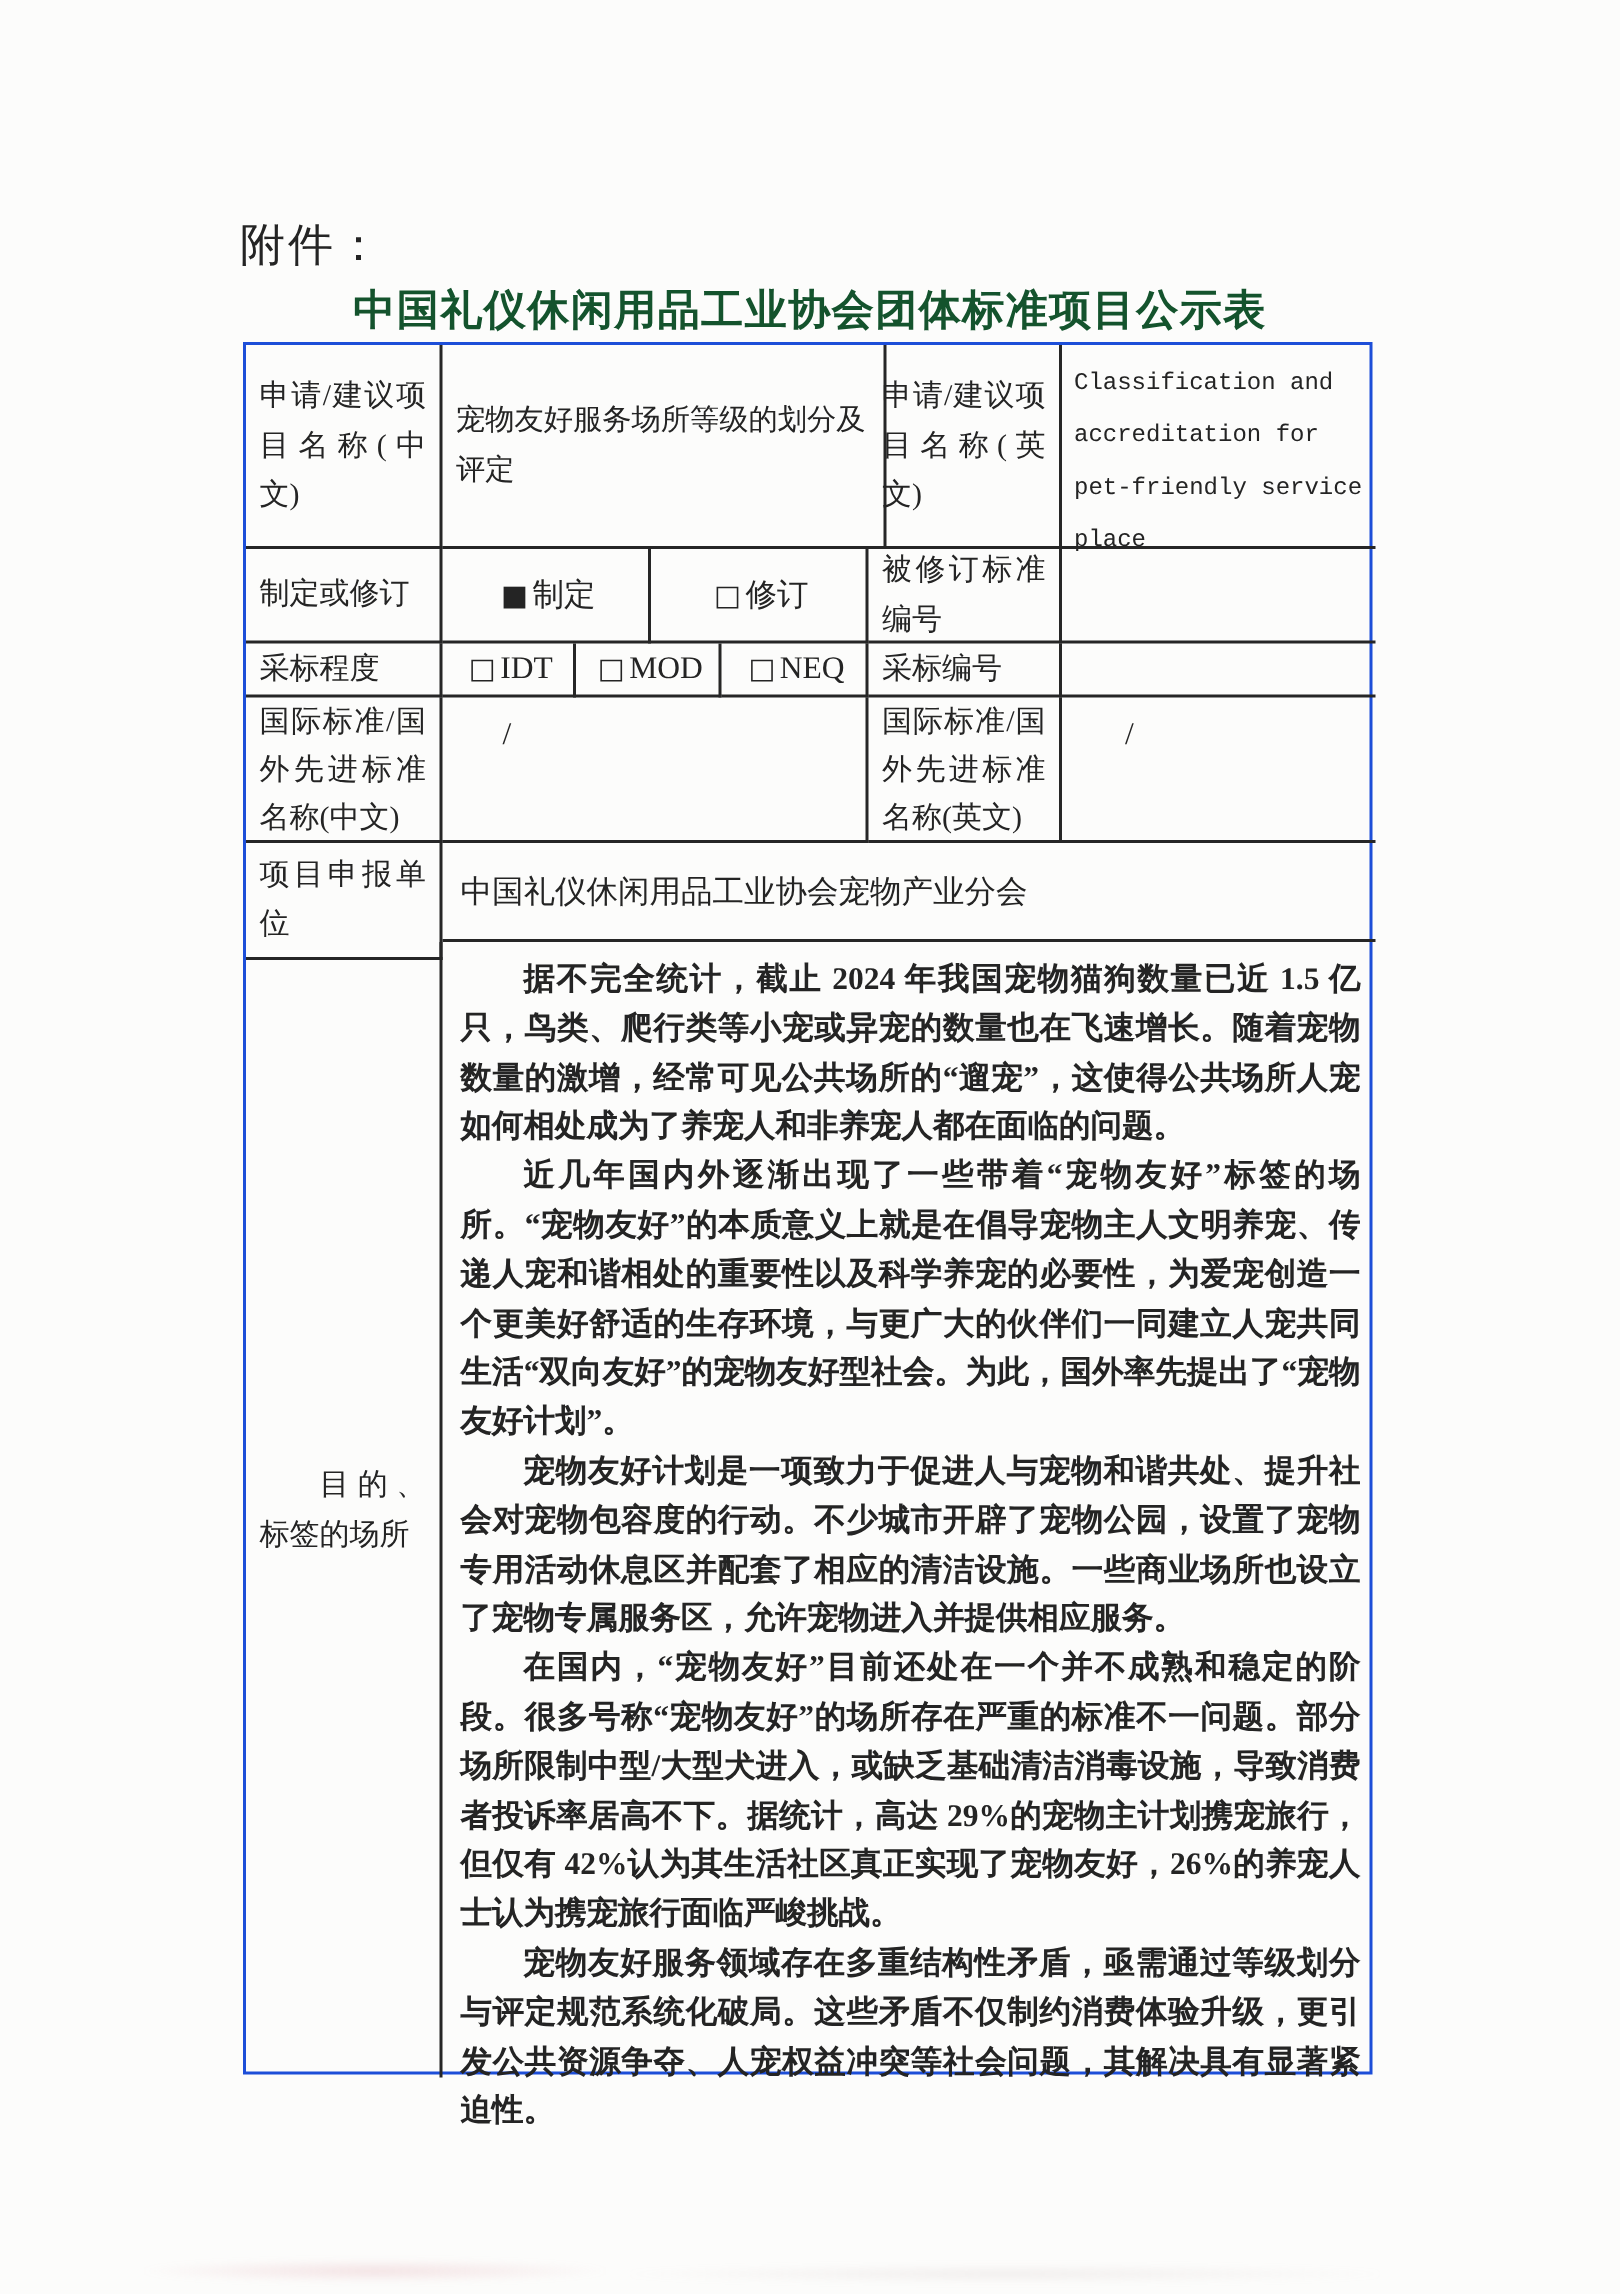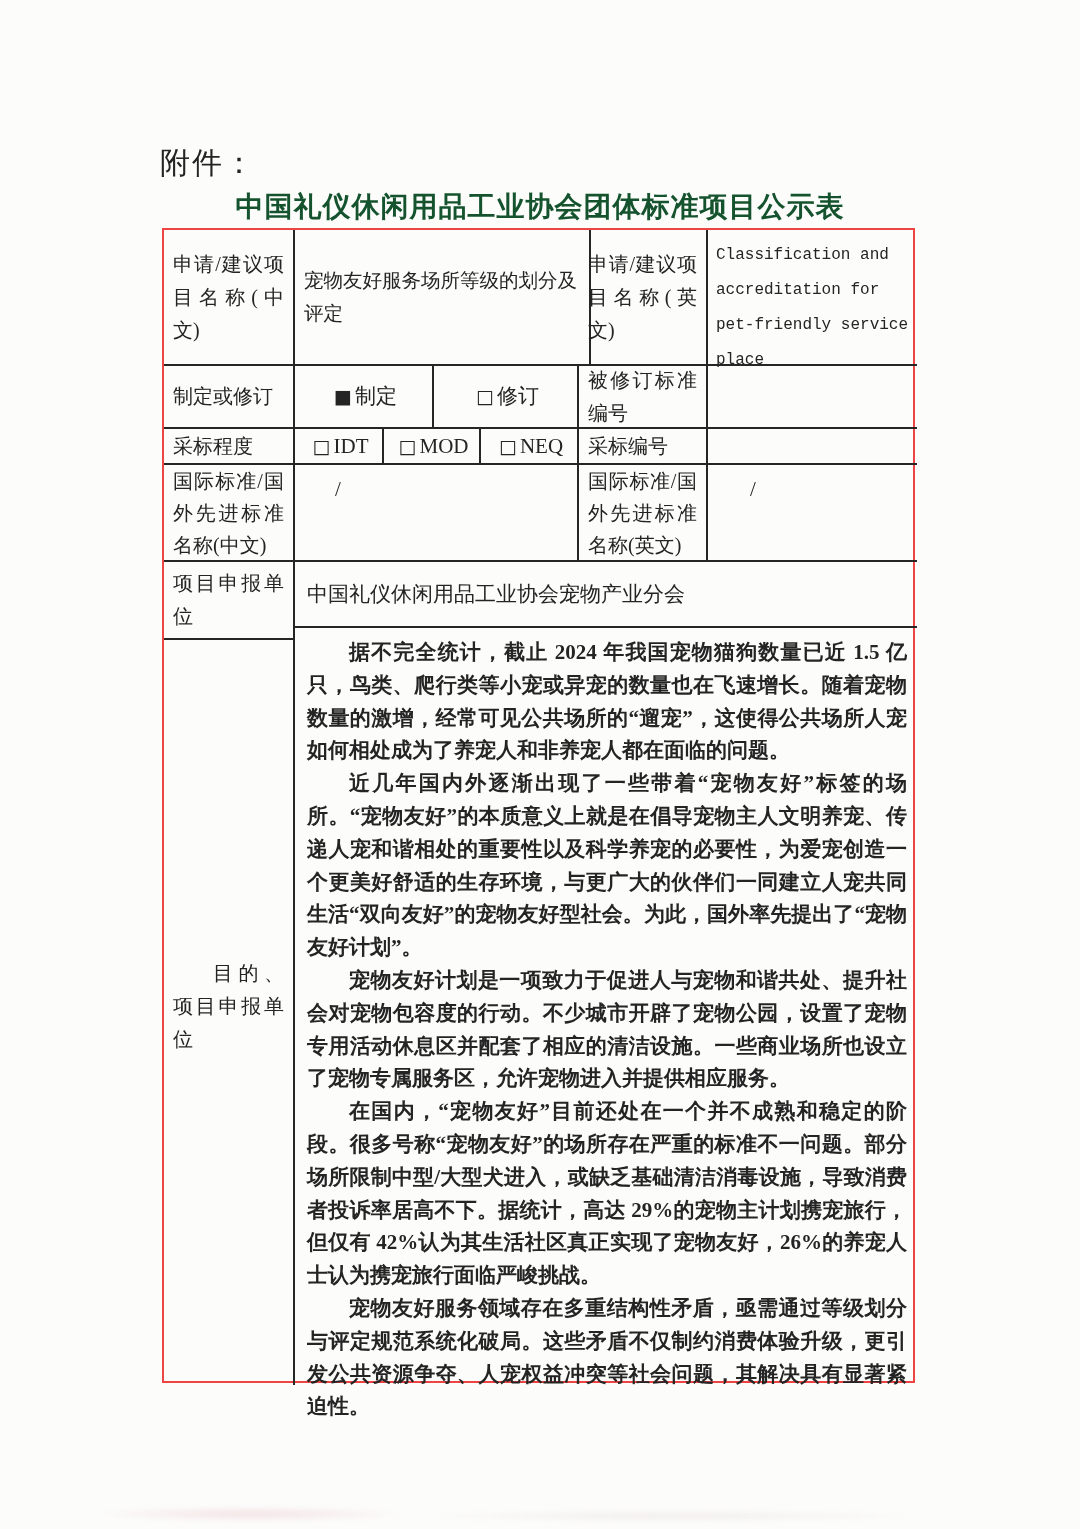--- a/index.html
+++ b/index.html
@@ -25,21 +25,21 @@
     font-family: "Liberation Sans", "DejaVu Sans", sans-serif;
     font-weight: 700;
     font-size: 28px;
     letter-spacing: 1px;
     color: #14532d;
   }
   .doc-table {
     position: absolute;
     left: 162px; top: 228px;
     width: 753px; height: 1155px;
-    border: 2px solid #ef4444;
+    border: 2px solid #1d4ed8;
   }
   .cell {
     position: absolute;
     border-right: 2px solid #262626;
     border-bottom: 2px solid #262626;
     font-size: 20px;
     line-height: 33px;
     display: flex;
     align-items: center;
     padding: 4px 9px;
@@ -173,21 +173,21 @@
   </div>
 
   <div class="cell justify" style="left:0;top:332px;width:131px;height:78px;">
     <div class="txt">项目申报单位</div>
   </div>
   <div class="cell last-col" style="left:131px;top:332px;width:622px;height:66px;padding-left:12px;font-size:21px;text-align:center;">
     <div>中国礼仪休闲用品工业协会宠物产业分会</div>
   </div>
 
   <div class="cell justify last-row purpose-label" style="left:0;top:398px;width:131px;height:757px;">
-    <div class="txt">目的、项目申报单位</div>
+    <div class="txt">目的、标签的场所</div>
   </div>
   <div class="cell last-col last-row body-cell" style="left:131px;top:398px;width:622px;height:757px;">
     <div class="txt">
       <p>据不完全统计，截止 2024 年我国宠物猫狗数量已近 1.5 亿只，鸟类、爬行类等小宠或异宠的数量也在飞速增长。随着宠物数量的激增，经常可见公共场所的“遛宠”，这使得公共场所人宠如何相处成为了养宠人和非养宠人都在面临的问题。</p>
       <p>近几年国内外逐渐出现了一些带着“宠物友好”标签的场所。“宠物友好”的本质意义上就是在倡导宠物主人文明养宠、传递人宠和谐相处的重要性以及科学养宠的必要性，为爱宠创造一个更美好舒适的生存环境，与更广大的伙伴们一同建立人宠共同生活“双向友好”的宠物友好型社会。为此，国外率先提出了“宠物友好计划”。</p>
       <p>宠物友好计划是一项致力于促进人与宠物和谐共处、提升社会对宠物包容度的行动。不少城市开辟了宠物公园，设置了宠物专用活动休息区并配套了相应的清洁设施。一些商业场所也设立了宠物专属服务区，允许宠物进入并提供相应服务。</p>
       <p>在国内，“宠物友好”目前还处在一个并不成熟和稳定的阶段。很多号称“宠物友好”的场所存在严重的标准不一问题。部分场所限制中型/大型犬进入，或缺乏基础清洁消毒设施，导致消费者投诉率居高不下。据统计，高达 29%的宠物主计划携宠旅行，但仅有 42%认为其生活社区真正实现了宠物友好，26%的养宠人士认为携宠旅行面临严峻挑战。</p>
       <p>宠物友好服务领域存在多重结构性矛盾，亟需通过等级划分与评定规范系统化破局。这些矛盾不仅制约消费体验升级，更引发公共资源争夺、人宠权益冲突等社会问题，其解决具有显著紧迫性。</p>
     </div>
   </div>

